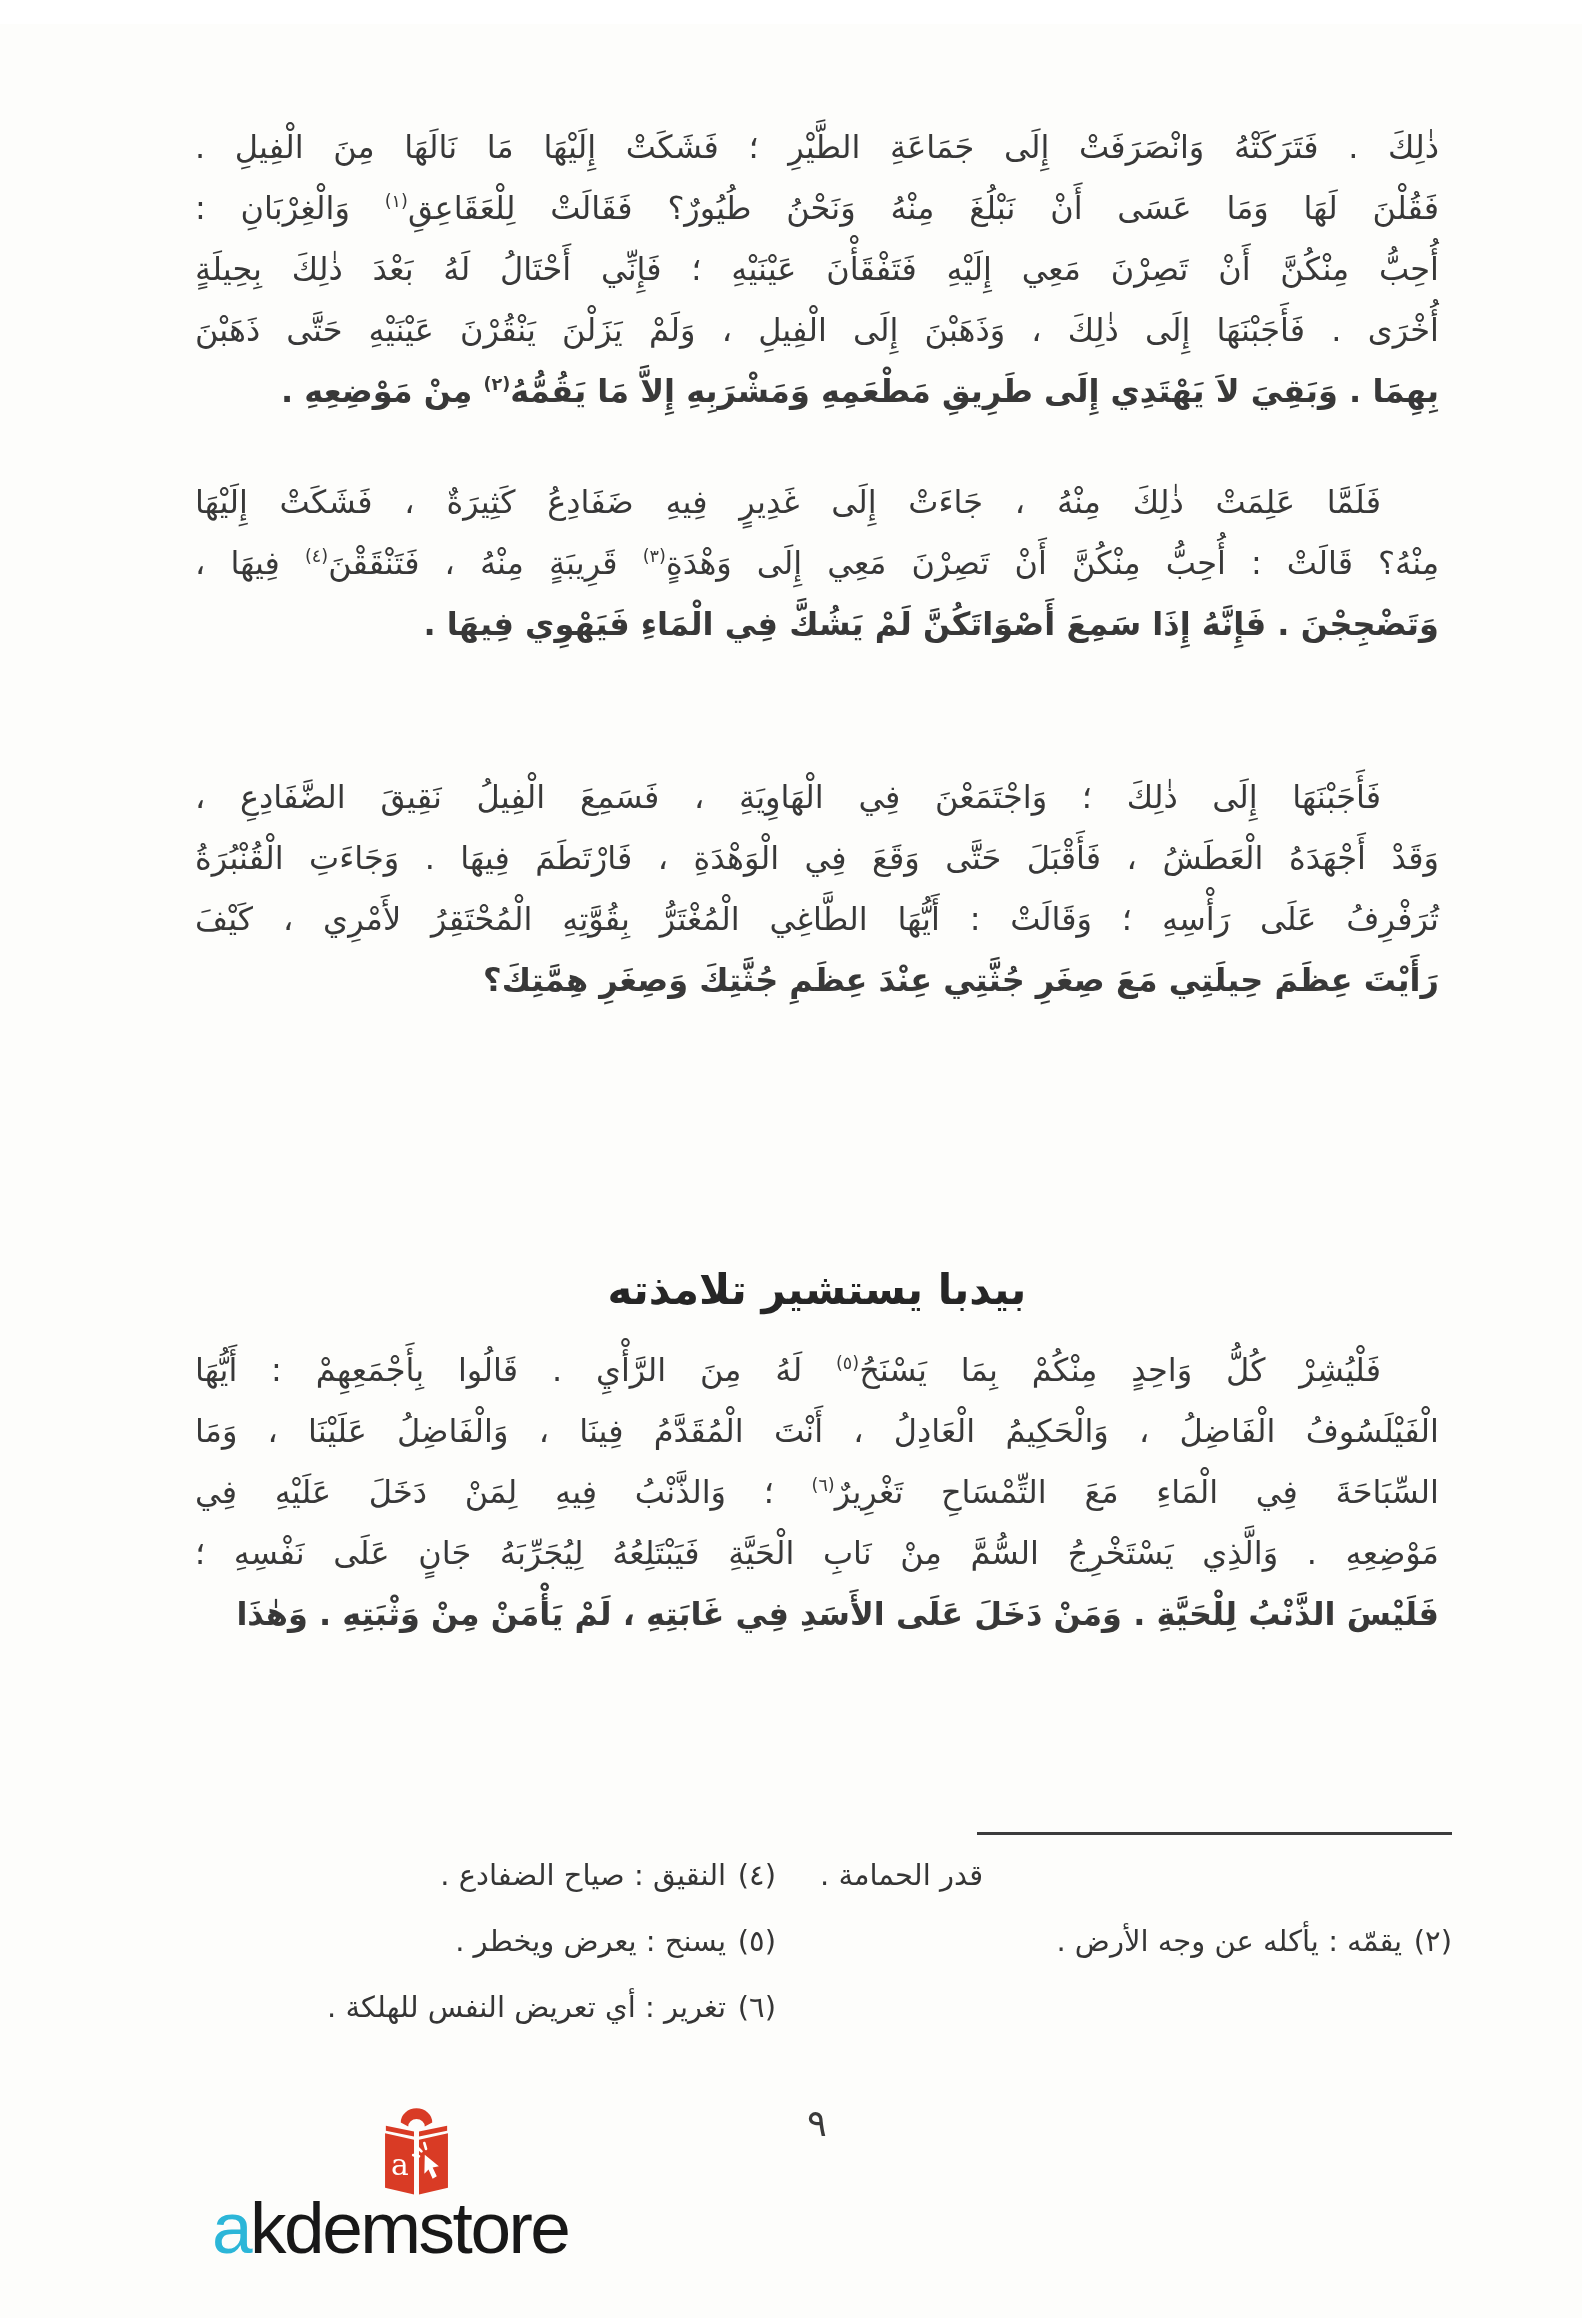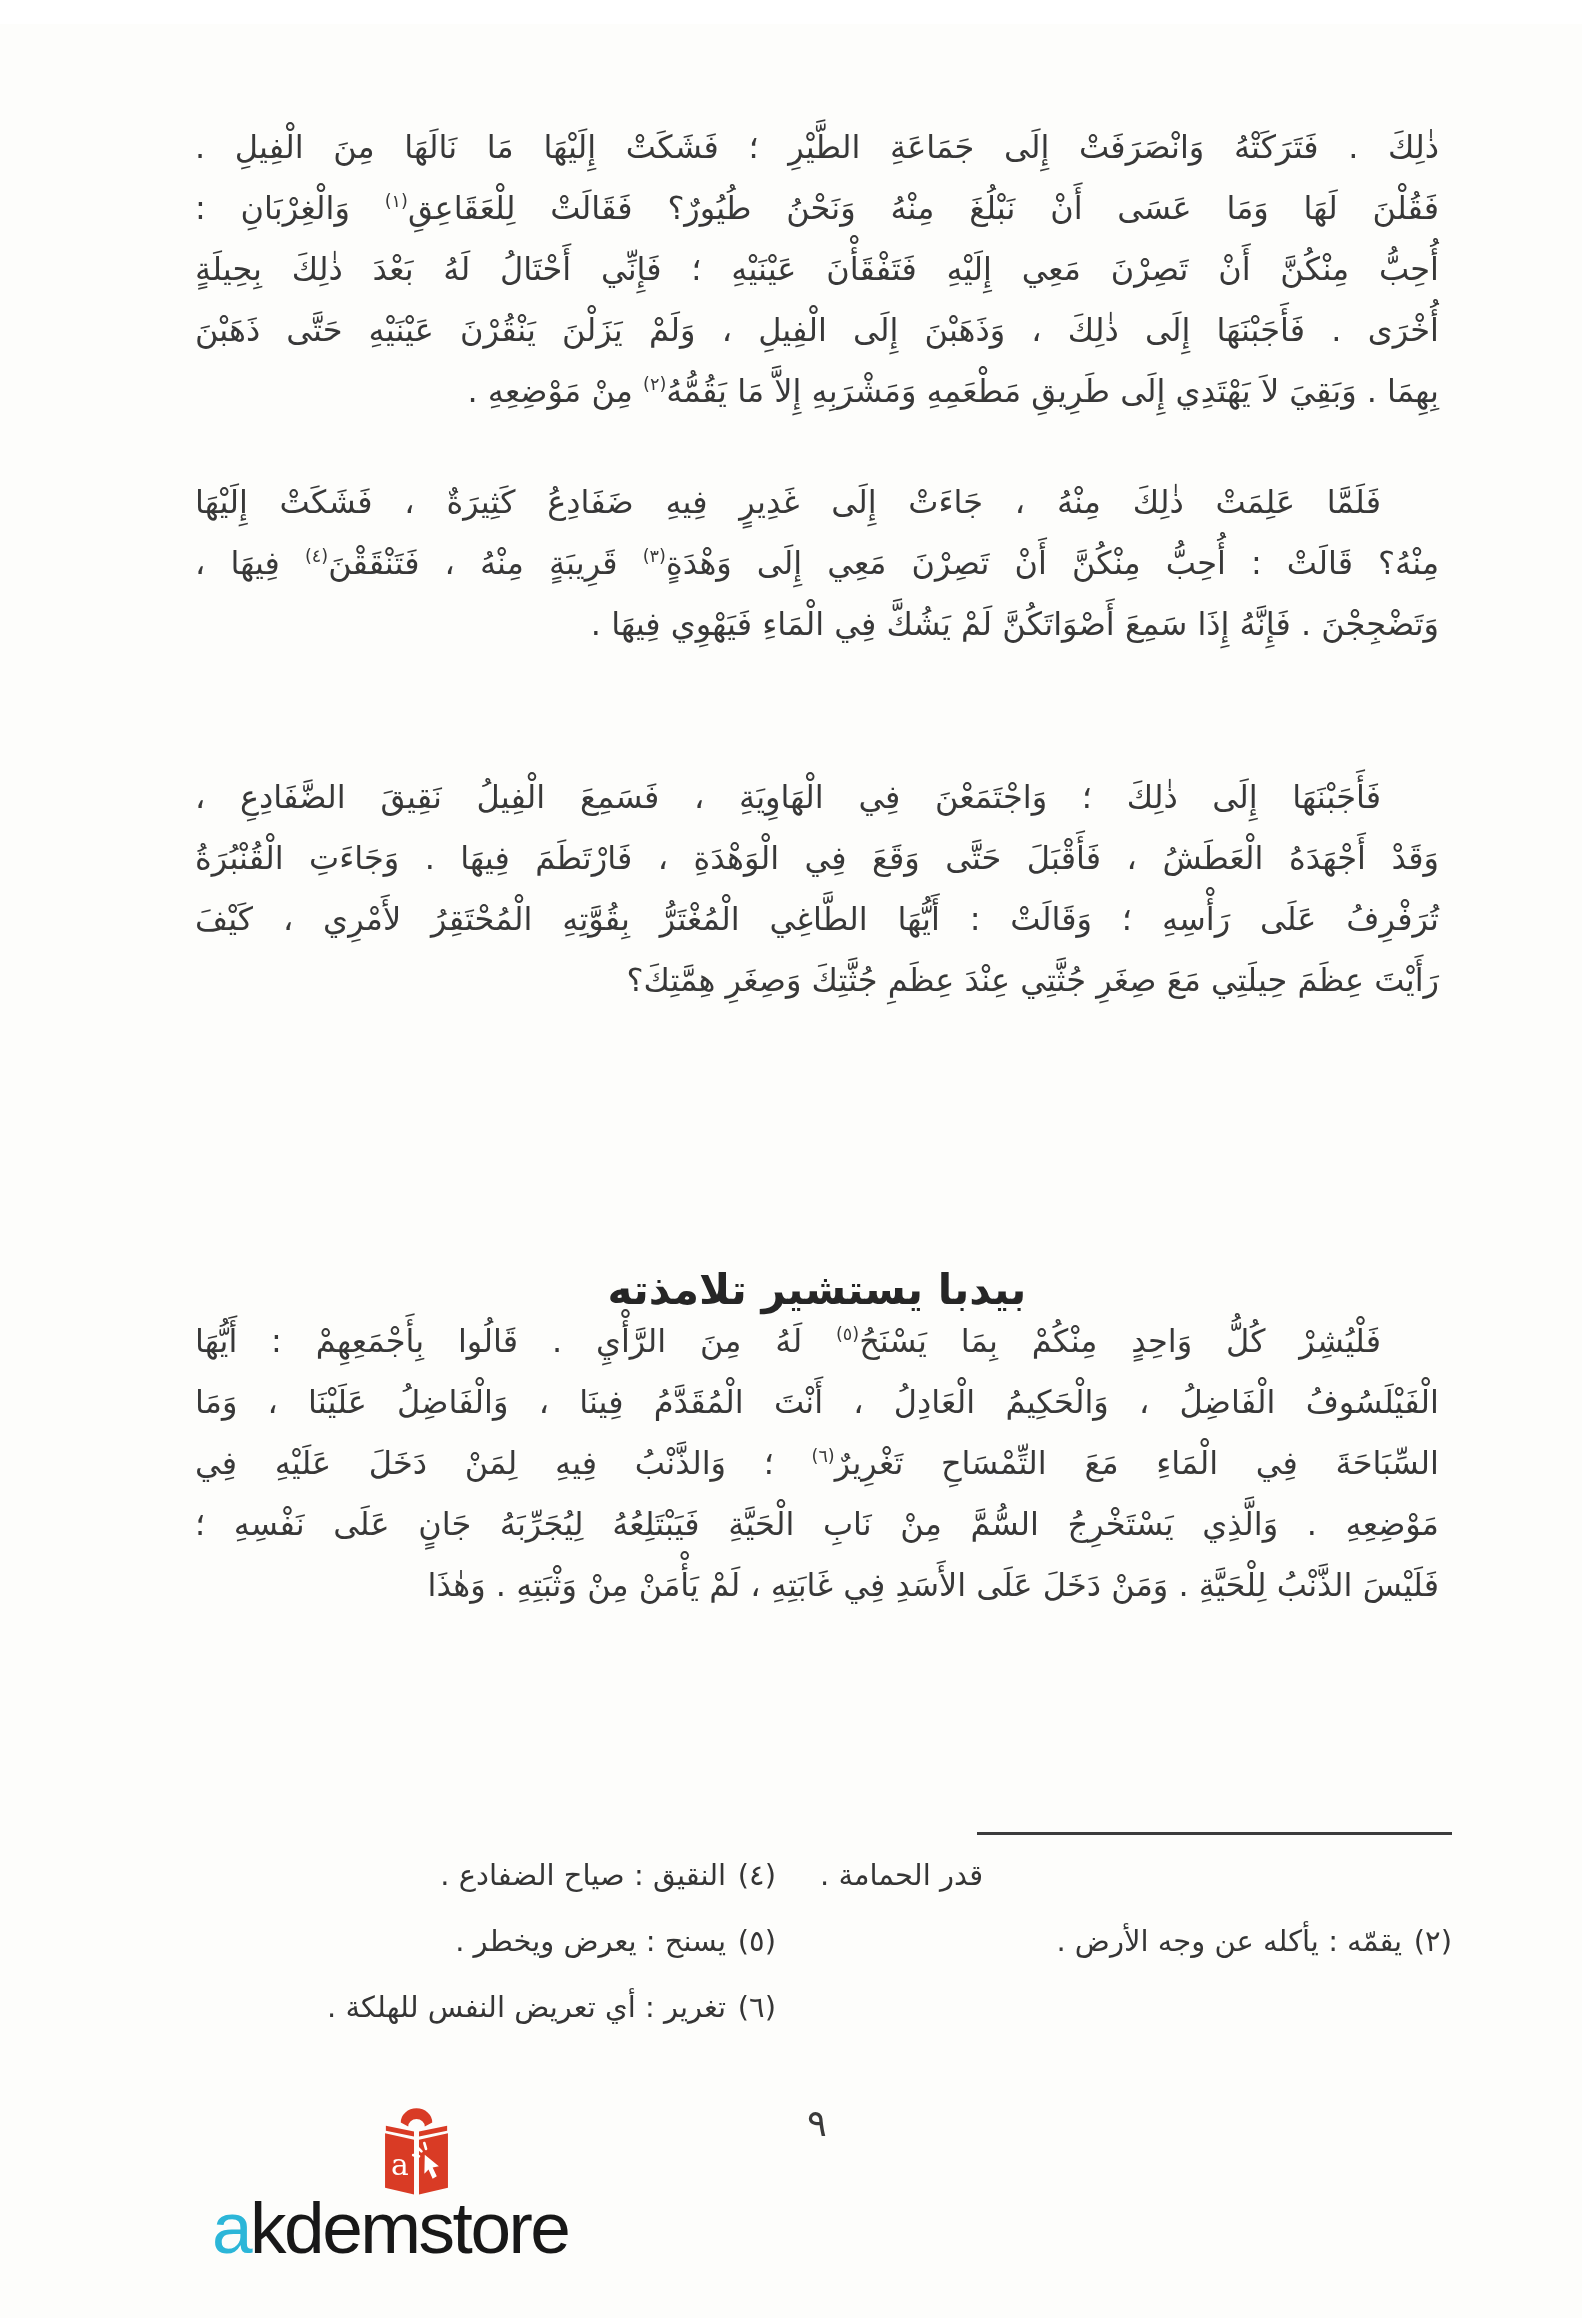--- a/index.html
+++ b/index.html
@@ -21,21 +21,21 @@
     unicode-bidi:embed;
   }
   .jline{
     font-size:32px;
     line-height:61px;
     color:#383838;
     text-align:justify;
     text-align-last:justify;
     white-space:normal;
   }
-  .jline.last{ text-align-last:right; }
+  .jline.last{ text-align-last:right;font-weight:bold; }
   .jline.indent{ text-indent:58px; }
   sup.fnref{
     font-size:0.55em;
     vertical-align:super;
     line-height:0;
   }
   .heading{
     position:absolute;
     left:195px;
     width:1244px;
@@ -118,21 +118,21 @@
 
   <div class="para" style="top:743px">
     <div class="jline indent">فَأَجَبْنَهَا إِلَى ذٰلِكَ ؛ وَاجْتَمَعْنَ فِي الْهَاوِيَةِ ، فَسَمِعَ الْفِيلُ نَقِيقَ الضَّفَادِعِ ،</div>
     <div class="jline">وَقَدْ أَجْهَدَهُ الْعَطَشُ ، فَأَقْبَلَ حَتَّى وَقَعَ فِي الْوَهْدَةِ ، فَارْتَطَمَ فِيهَا . وَجَاءَتِ الْقُنْبُرَةُ</div>
     <div class="jline">تُرَفْرِفُ عَلَى رَأْسِهِ ؛ وَقَالَتْ : أَيُّهَا الطَّاغِي الْمُغْتَرُّ بِقُوَّتِهِ الْمُحْتَقِرُ لأَمْرِي ، كَيْفَ</div>
     <div class="jline last">رَأَيْتَ عِظَمَ حِيلَتِي مَعَ صِغَرِ جُثَّتِي عِنْدَ عِظَمِ جُثَّتِكَ وَصِغَرِ هِمَّتِكَ؟</div>
   </div>
 
   <div class="heading">بيدبا يستشير تلامذته</div>
 
-  <div class="para" style="top:1287px">
+  <div class="para" style="top:1316px">
     <div class="jline indent">فَلْيُشِرْ كُلُّ وَاحِدٍ مِنْكُمْ بِمَا يَسْنَحُ<sup class="fnref">(٥)</sup> لَهُ مِنَ الرَّأْيِ . قَالُوا بِأَجْمَعِهِمْ : أَيُّهَا</div>
     <div class="jline">الْفَيْلَسُوفُ الْفَاضِلُ ، وَالْحَكِيمُ الْعَادِلُ ، أَنْتَ الْمُقَدَّمُ فِينَا ، وَالْفَاضِلُ عَلَيْنَا ، وَمَا</div>
     <div class="jline">السِّبَاحَةَ فِي الْمَاءِ مَعَ التِّمْسَاحِ تَغْرِيرٌ<sup class="fnref">(٦)</sup> ؛ وَالذَّنْبُ فِيهِ لِمَنْ دَخَلَ عَلَيْهِ فِي</div>
     <div class="jline">مَوْضِعِهِ . وَالَّذِي يَسْتَخْرِجُ السُّمَّ مِنْ نَابِ الْحَيَّةِ فَيَبْتَلِعُهُ لِيُجَرِّبَهُ جَانٍ عَلَى نَفْسِهِ ؛</div>
     <div class="jline last">فَلَيْسَ الذَّنْبُ لِلْحَيَّةِ . وَمَنْ دَخَلَ عَلَى الأَسَدِ فِي غَابَتِهِ ، لَمْ يَأْمَنْ مِنْ وَثْبَتِهِ . وَهٰذَا</div>
   </div>
 
   <div class="fn-separator"></div>
 
   <div class="fn-col right">

